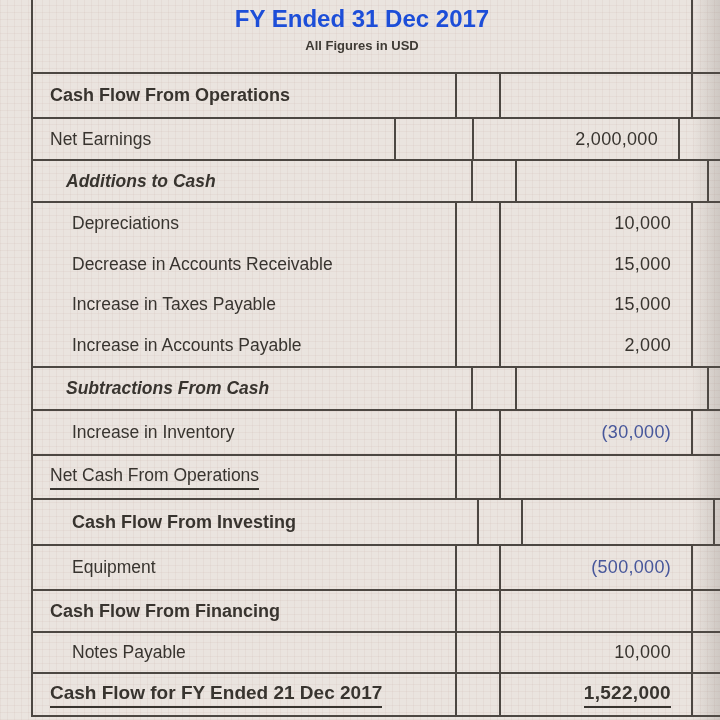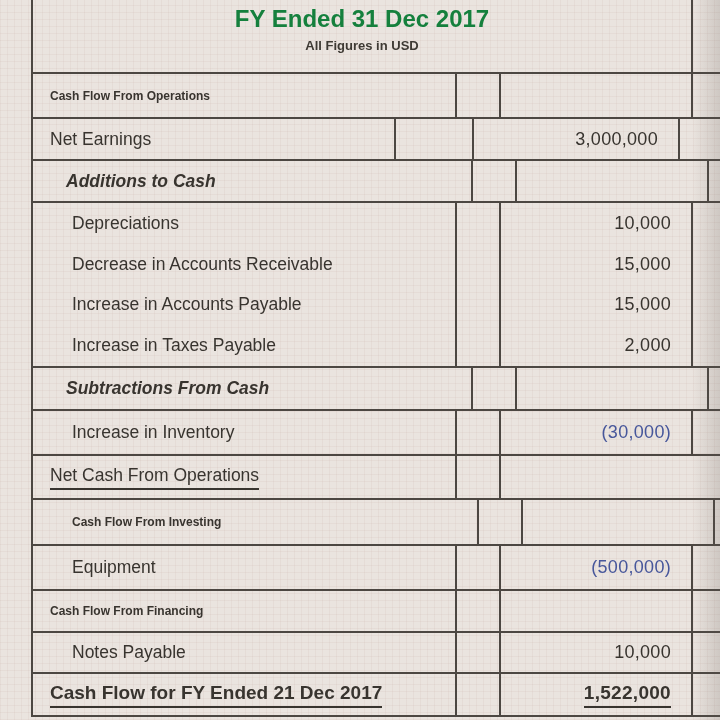--- a/index.html
+++ b/index.html
@@ -31,30 +31,30 @@
   }
   .hrow{
     height:74px; border-bottom:2px solid var(--line);
     display:flex;
   }
   .hcell{
     width:660px; border-right:2px solid var(--line);
     display:flex; flex-direction:column; align-items:center;
     padding-top:4px;
   }
-  .title{font-size:24px; font-weight:700; line-height:30px; letter-spacing:0px; color:#15803d;}
+  .title{font-size:24px; font-weight:700; line-height:30px; letter-spacing:0px; color:#1d4ed8;}
   .subtitle{font-size:13px; font-weight:700; line-height:19px; margin-top:2px; color:#3E3A34;}
   .row{display:flex; border-bottom:2px solid var(--line);}
   .c{display:flex; align-items:center;}
   .c1{width:424px; border-right:2px solid var(--line); padding-left:17px;}
   .c2{width:44px;  border-right:2px solid var(--line);}
   .c3{width:192px; border-right:2px solid var(--line); justify-content:flex-end; padding-right:20px;}
   .c4{flex:1;}
   .row .c1, .row .c3{font-size:17.5px;}
-  .row.section .c1{font-weight:700; font-size:12px;}
+  .row.section .c1{font-weight:700; font-size:18px;}
   .row.subhead .c1{font-weight:700; font-style:italic; font-size:17.5px;margin-left:16px;}
   .row.total .c1, .row.total .c3{font-weight:700; font-size:19px;}
   .row.group .c1, .row.group .c3{flex-direction:column; align-items:stretch; padding:0;}
   .row.group .c1{padding-left:17px;}
   .row.group .c3{padding-right:20px;}
   .gline{flex:1; display:flex; align-items:center;}
   .gline.amt{justify-content:flex-end;}
   .indent{padding-left:22px;}
   .amtnum{letter-spacing:0.3px; font-size:18px;}
   .row.total .amtnum{font-size:19px;}
@@ -80,45 +80,45 @@
         <div class="c c2"></div>
         <div class="c c3"></div>
         <div class="c c4"></div>
       </div>
       <div class="row item" style="height: 42px; gap: 40px;">
         <div class="c c1">
           <span>Net Earnings</span>
         </div>
         <div class="c c2"></div>
         <div class="c c3">
-          <span class="amtnum">3,000,000</span>
+          <span class="amtnum">2,000,000</span>
         </div>
         <div class="c c4"></div>
       </div>
       <div class="row subhead" style="height: 42px;">
         <div class="c c1">
           <span>Additions to Cash</span>
         </div>
         <div class="c c2"></div>
         <div class="c c3"></div>
         <div class="c c4"></div>
       </div>
       <div class="row group" style="height: 165px; text-align: right;">
         <div class="c c1">
           <div class="gline">
             <span class="indent">Depreciations</span>
           </div>
           <div class="gline">
             <span class="indent">Decrease in Accounts Receivable</span>
           </div>
           <div class="gline">
+            <span class="indent">Increase in Taxes Payable</span>
+          </div>
+          <div class="gline">
             <span class="indent">Increase in Accounts Payable</span>
-          </div>
-          <div class="gline">
-            <span class="indent">Increase in Taxes Payable</span>
           </div>
         </div>
         <div class="c c2"></div>
         <div class="c c3">
           <div class="gline amt">
             <span class="amtnum">10,000</span>
           </div>
           <div class="gline amt">
             <span class="amtnum">15,000</span>
           </div>

